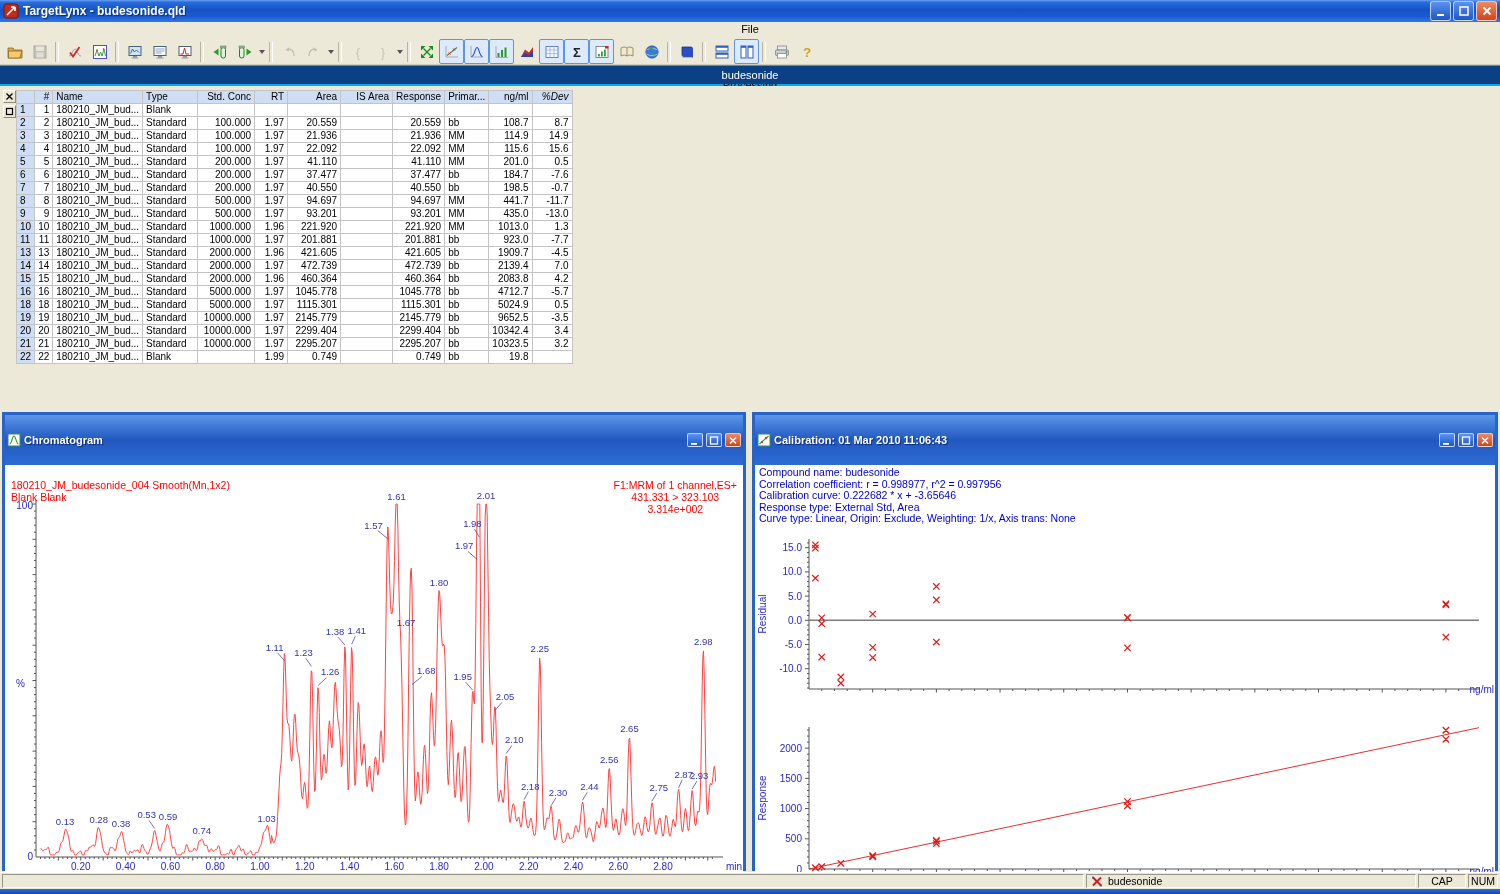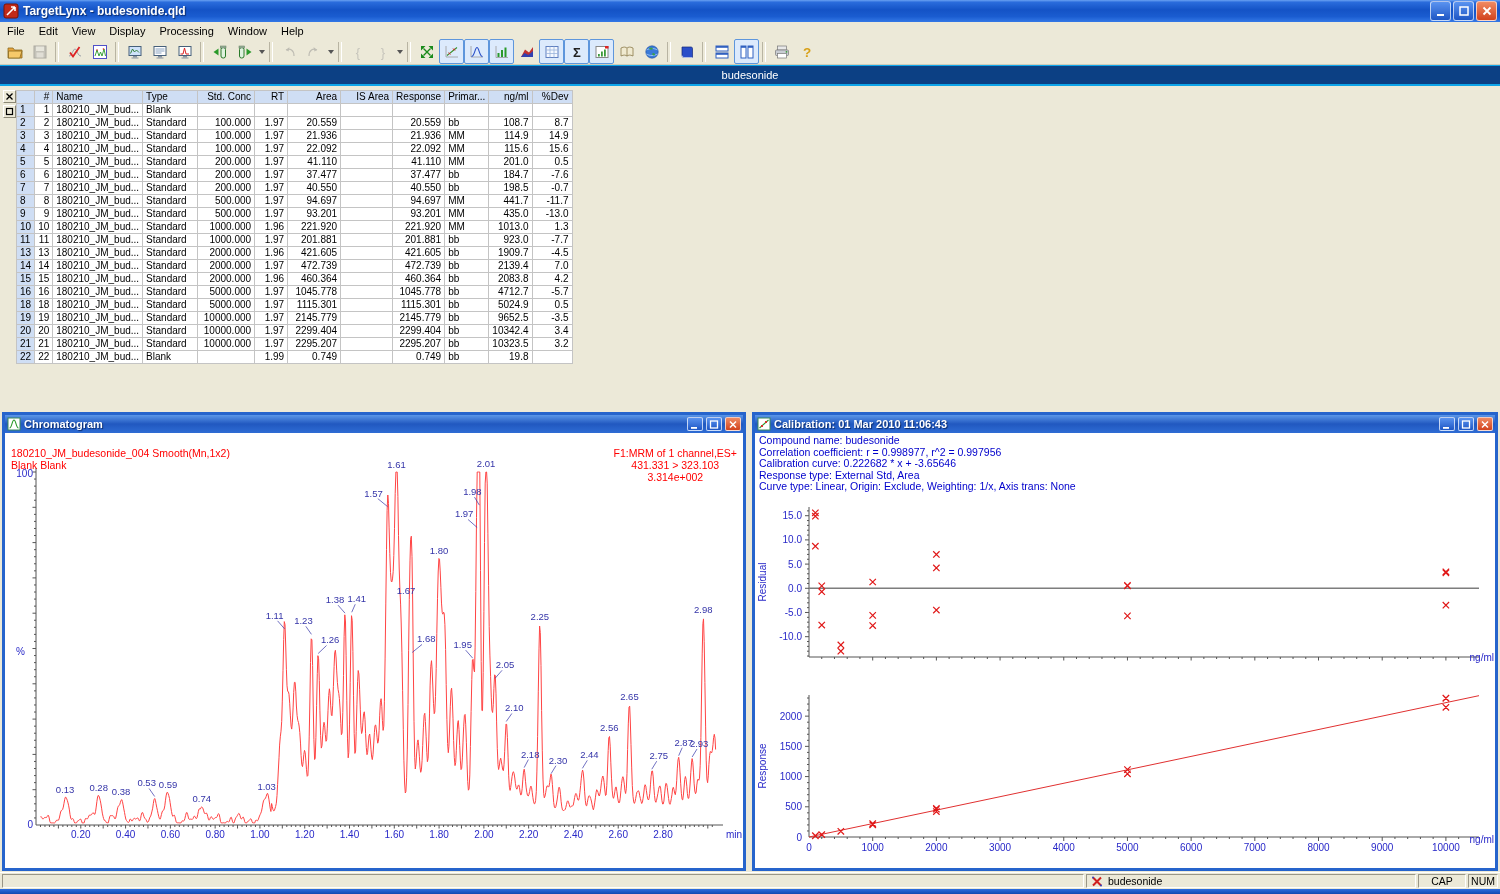--- a/index.html
+++ b/index.html
@@ -12,21 +12,21 @@
     color:#fff;font-size:12px;font-weight:bold;padding-left:3px;box-sizing:border-box;}
   .app-icon{width:16px;height:16px;margin-right:4px;flex:0 0 auto;}
   .title-text{flex:1;text-shadow:1px 1px 1px #0a2a6a;white-space:nowrap;}
   .win-btns{display:flex;gap:2px;margin-right:3px;}
   .wbtn{width:21px;height:20px;border-radius:3px;display:flex;align-items:center;justify-content:center;
     border:1px solid rgba(255,255,255,.65);box-sizing:border-box;}
   .wbtn.bl{background:linear-gradient(180deg,#5a93f0,#1e56c4);}
   .wbtn.rd{background:linear-gradient(180deg,#f08a62,#d2431e);}
   
   .menubar{position:absolute;left:0;top:22px;width:1500px;height:17px;background:#ece9d8;
-    display:flex;align-items:center;font-size:11px;border-bottom:2px solid #d946ef;}
+    display:flex;align-items:center;font-size:11px;border-bottom:2px solid #d946ef;flex-direction:column;}
   .menu-item{padding:1px 7px;color:#000;}
   
   .toolbar{position:absolute;left:0;top:39px;width:1500px;height:26px;background:#ece9d8;
     display:flex;align-items:center;padding-left:2px;border-bottom:1px solid #cfccba;box-sizing:border-box;}
   .tb{width:23px;height:23px;display:flex;align-items:center;justify-content:center;
     border:1px solid transparent;border-radius:2px;flex:0 0 auto;}
   .tb.pressed{background:#dceafc;border-color:#5e96dc;}
   .tb.disabled{opacity:.45;filter:grayscale(1);}
   .tb-caret{width:9px;height:23px;display:flex;align-items:center;justify-content:center;flex:0 0 auto;}
   .tb-caret i{width:0;height:0;border-left:3px solid transparent;border-right:3px solid transparent;border-top:4px solid #555;}
@@ -42,21 +42,21 @@
   #grid{position:absolute;left:16px;top:4px;border-collapse:collapse;table-layout:fixed;background:#fff;
     font-size:10px;line-height:12px;}
   #grid th,#grid td{border:1px solid #c4c4c4;padding:0 3px;height:13px;white-space:nowrap;overflow:hidden;box-sizing:border-box;}
   #grid th{background:#cfdef4;font-weight:normal;}
   #grid td.rowhdr{background:#cfdef4;}
   .al{text-align:left}.ar{text-align:right}
   
   .child-win{position:absolute;top:326px;height:459px;border:3px solid #2664cc;box-sizing:border-box;background:#fff;}
   .chrom-win{left:2px;width:744px;}
   .calib-win{left:752px;width:746px;}
-  .child-title{height:18px;display:flex;align-items:center;gap:3px;padding:0 2px;color:#fff;
+  .child-title{height:18px;display:flex;align-items:center;gap:3px;padding:16px 2px;color:#fff;
     font-size:11px;font-weight:bold;background:linear-gradient(180deg,#5a96e8,#2158c0 50%,#2e6cd4);}
   .child-title .ct-text{flex:1;white-space:nowrap;text-shadow:1px 1px 1px #0a2a6a;}
   .cbtn{width:16px;height:14px;border-radius:2px;display:flex;align-items:center;justify-content:center;
     border:1px solid rgba(255,255,255,.7);box-sizing:border-box;}
   .cbtn.bl{background:linear-gradient(180deg,#5a93f0,#1e56c4);}
   .cbtn.rd{background:linear-gradient(180deg,#f08a62,#d2431e);}
   .child-client{position:relative;background:#fff;height:435px;overflow:hidden;}
   .chrom-hdr{position:absolute;top:2px;color:#ff0000;font-size:10.5px;line-height:12px;z-index:2;margin-top:12px;}
   .chrom-hdr.left{left:6px;}
   .chrom-hdr.right{right:6px;text-align:center;}
@@ -354,21 +354,21 @@
             <th class="ar" style="width: 17px;">#</th>
             <th class="al" style="width: 78px;">Name</th>
             <th class="al" style="width: 55px;">Type</th>
             <th class="ar" style="width: 57px;">Std. Conc</th>
             <th class="ar" style="width: 33px;">RT</th>
             <th class="ar" style="width: 53px;">Area</th>
             <th class="ar" style="width: 52px;">IS Area</th>
             <th class="ar" style="width: 50px;">Response</th>
             <th class="al" style="width: 31px;">Primar...</th>
             <th class="ar" style="width: 42px;">ng/ml</th>
-            <th class="ar" style="width: 40px;">%Dev</th>
+            <th class="ar" style="width: 40px; font-style: italic;">%Dev</th>
           </tr>
         </thead>
         <tbody>
           <tr>
             <td class="rowhdr al">1</td>
             <td class="ar">1</td>
             <td class="al">180210_JM_bud...</td>
             <td class="al">Blank</td>
             <td class="ar"></td>
             <td class="ar"></td>

